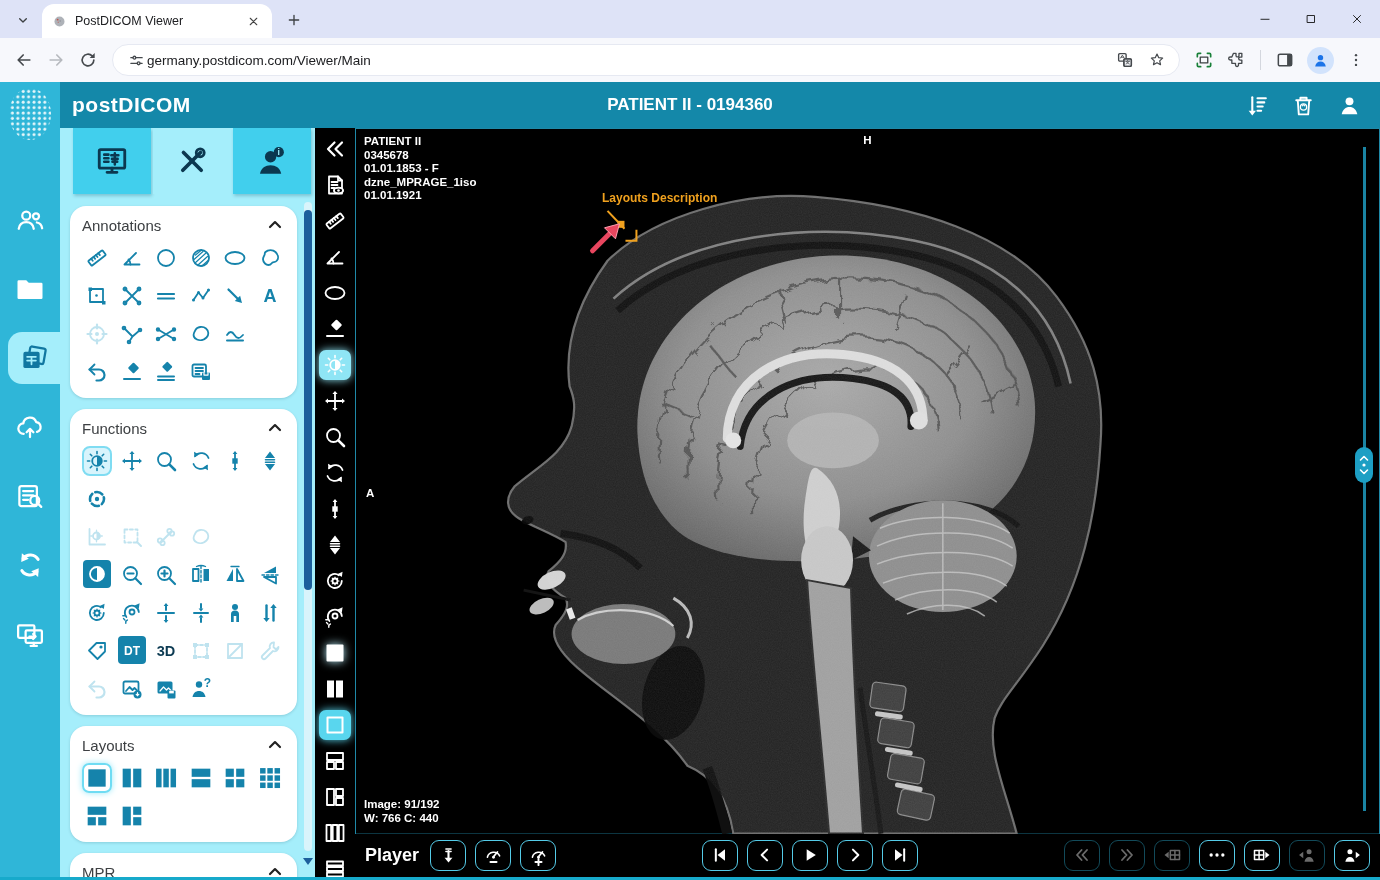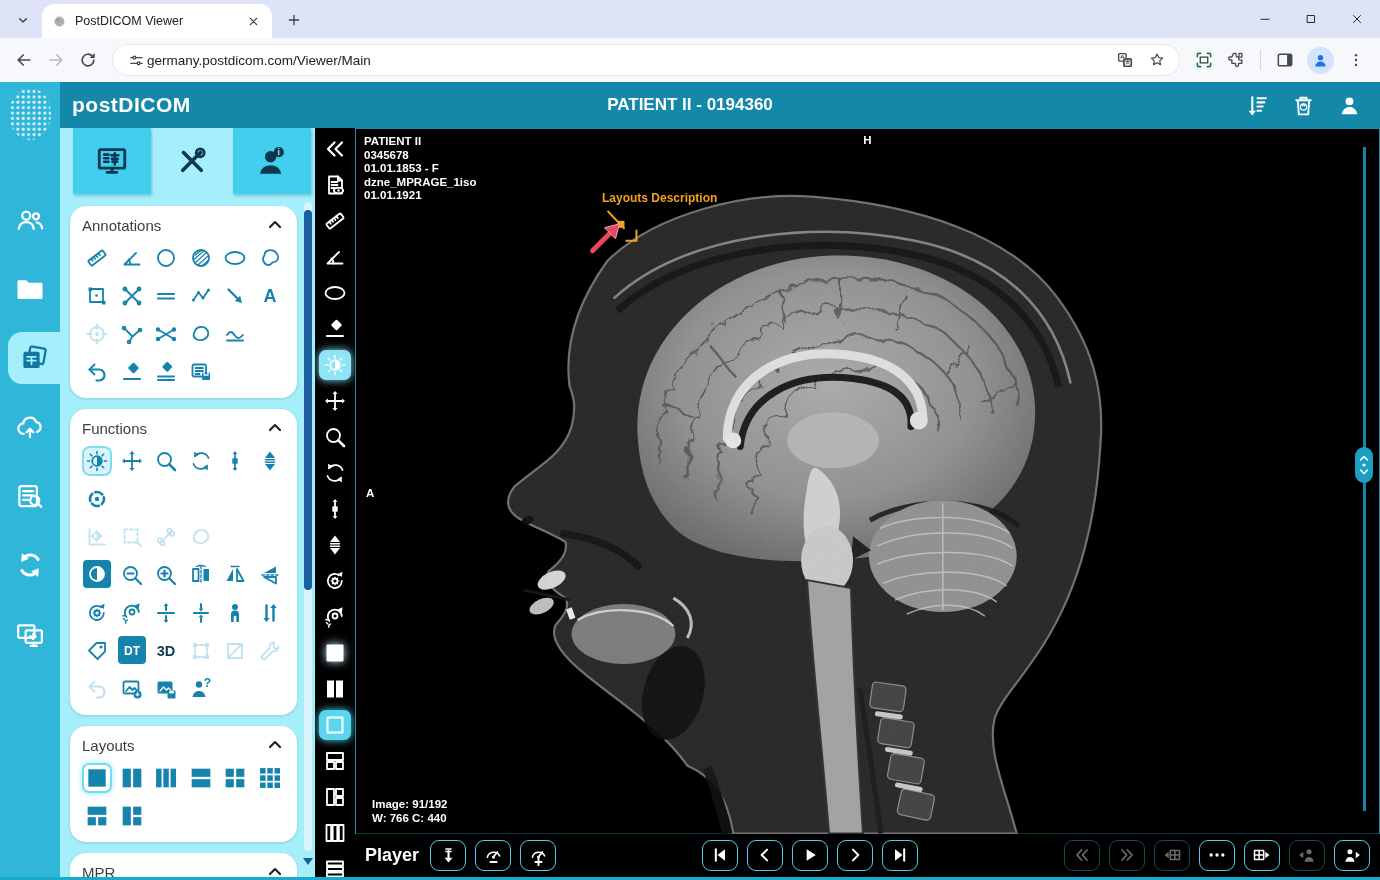--- a/index.html
+++ b/index.html
@@ -1056,21 +1056,21 @@
       <div class="ov" style="left:8px; top:6px;">
         <div>PATIENT II</div>
         <div>0345678</div>
         <div>01.01.1853 - F</div>
         <div>dzne_MPRAGE_1iso</div>
         <div>01.01.1921</div>
       </div>
       <div class="ov" style="left:50%; top:5px; transform:translateX(-50%);">H</div>
       <div class="ov" style="left:10px; top:358px;">A</div>
       <div class="ann-text">Layouts Description</div>
-      <div class="ov" style="left:16px; bottom:8px;">
+      <div class="ov" style="left:8px; bottom:8px;">
         <div>Image: 91/192</div>
         <div>W: 766 C: 440</div>
       </div>
 
       <div class="stack-track"></div>
       <div class="stack-thumb">
         <svg viewBox="0 0 12 26" width="12" height="26" fill="none" stroke="#fff" stroke-width="1.6" stroke-linecap="round" stroke-linejoin="round">
           <path d="M2.5 8 L6 4.5 L9.5 8"></path>
             <circle cx="6" cy="13" r="1.6" fill="#fff" stroke="none"></circle>
             <path d="M2.5 18 L6 21.5 L9.5 18"></path>

